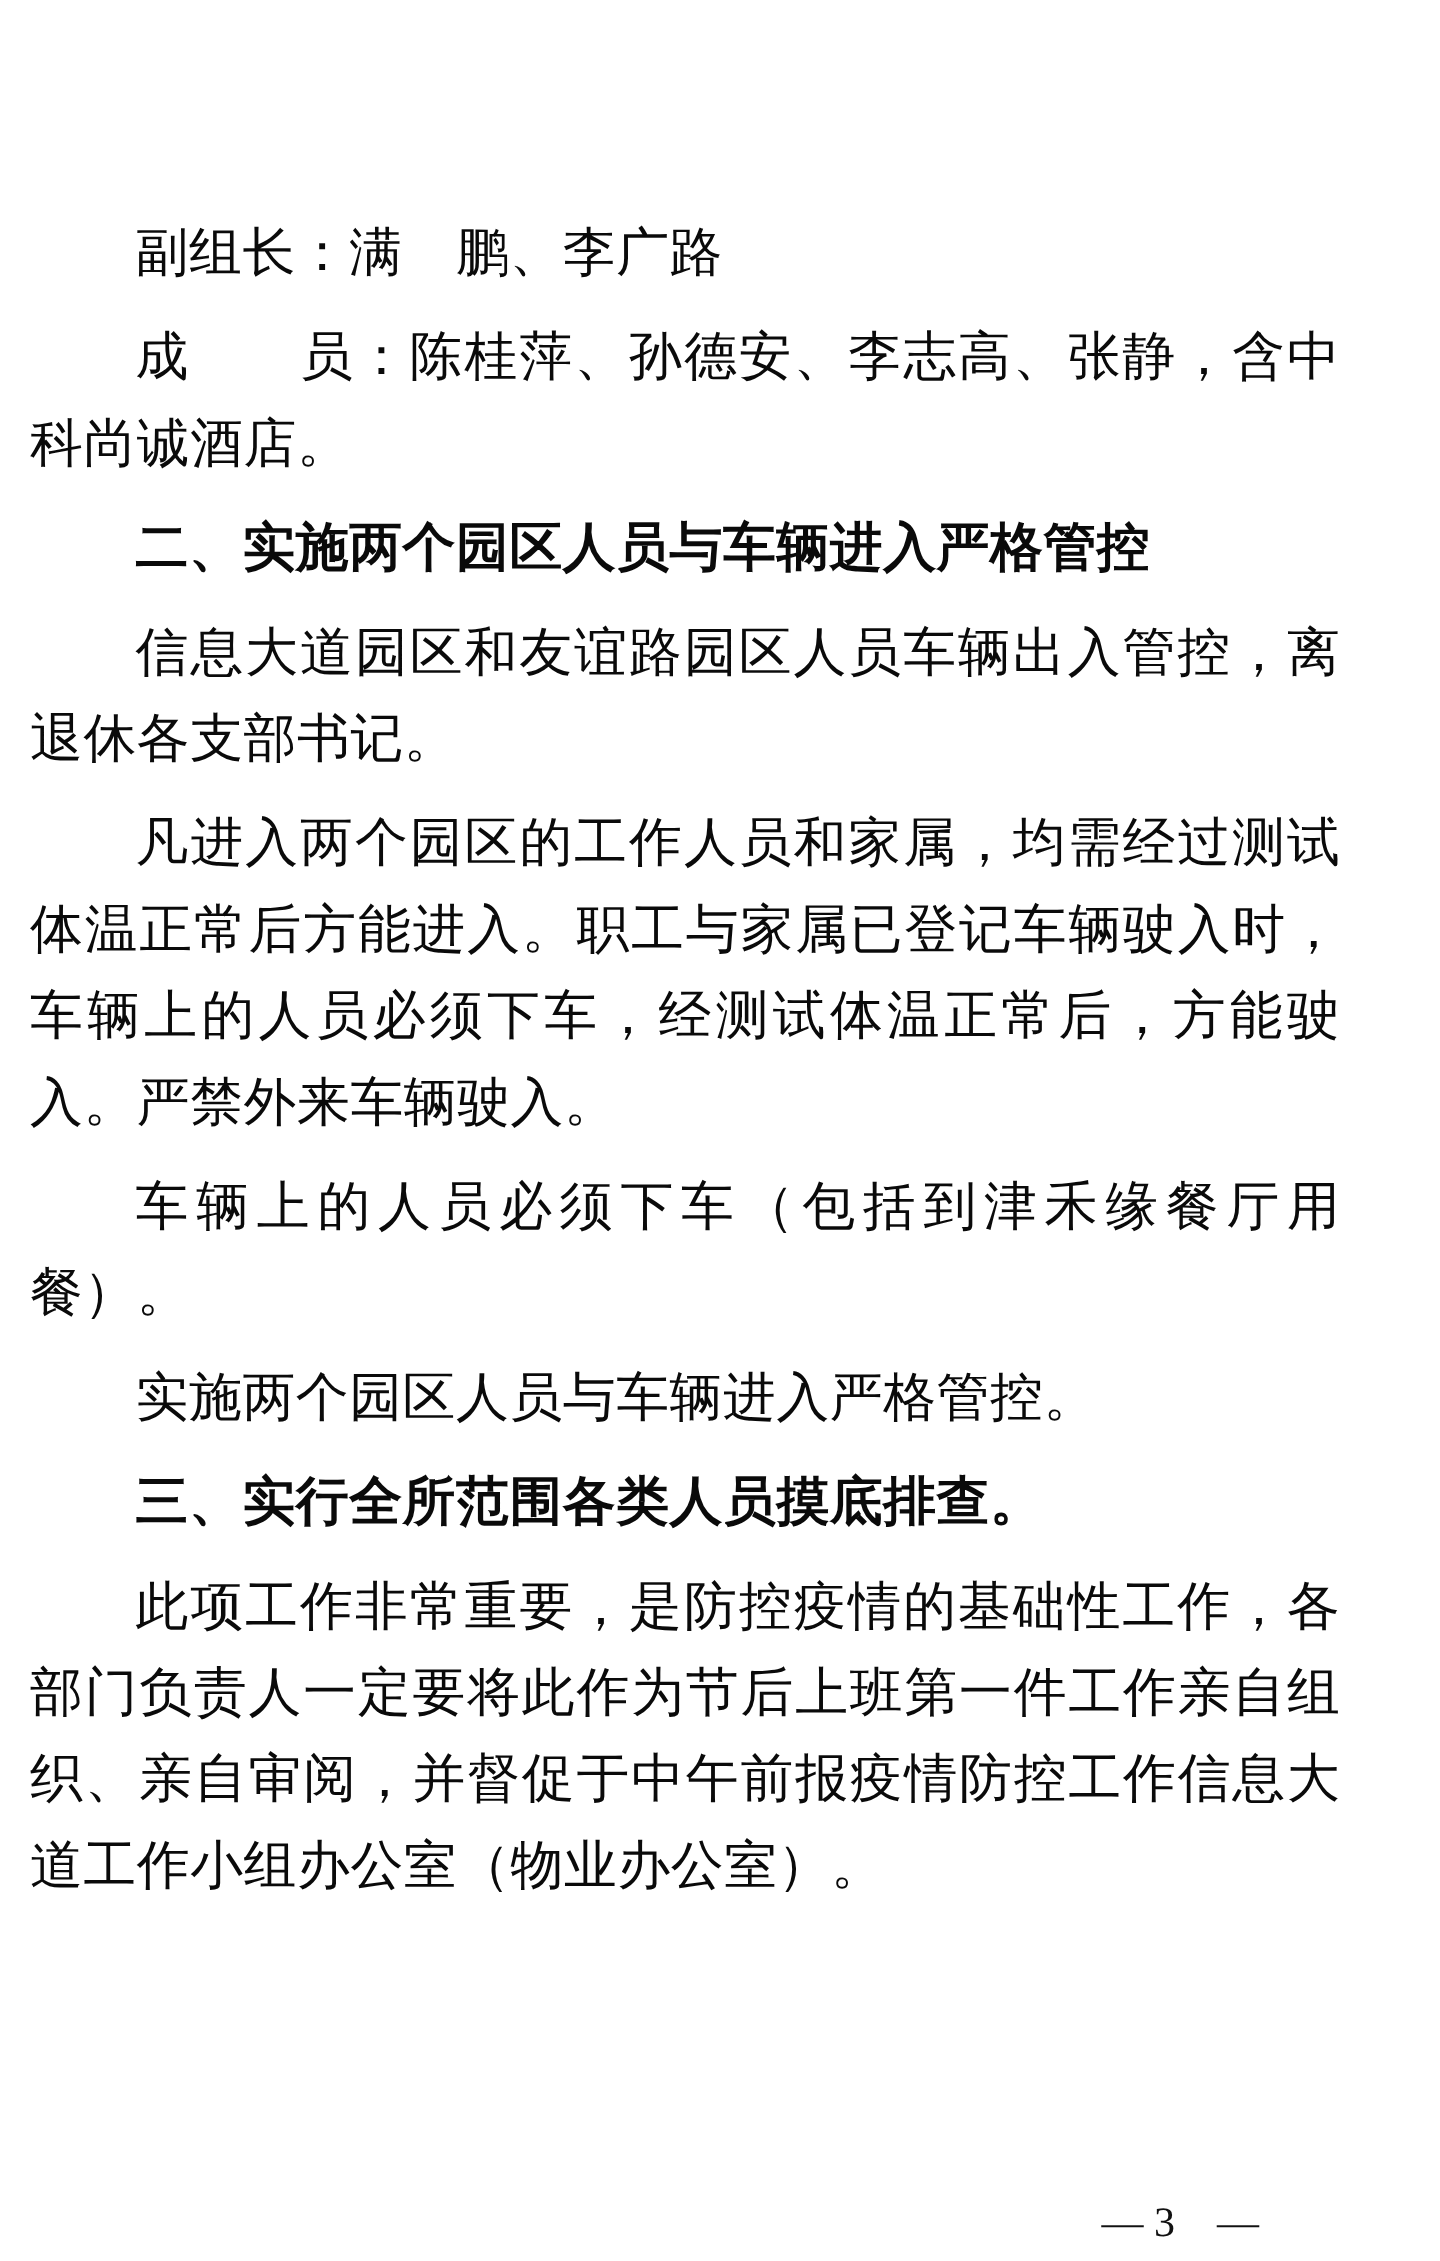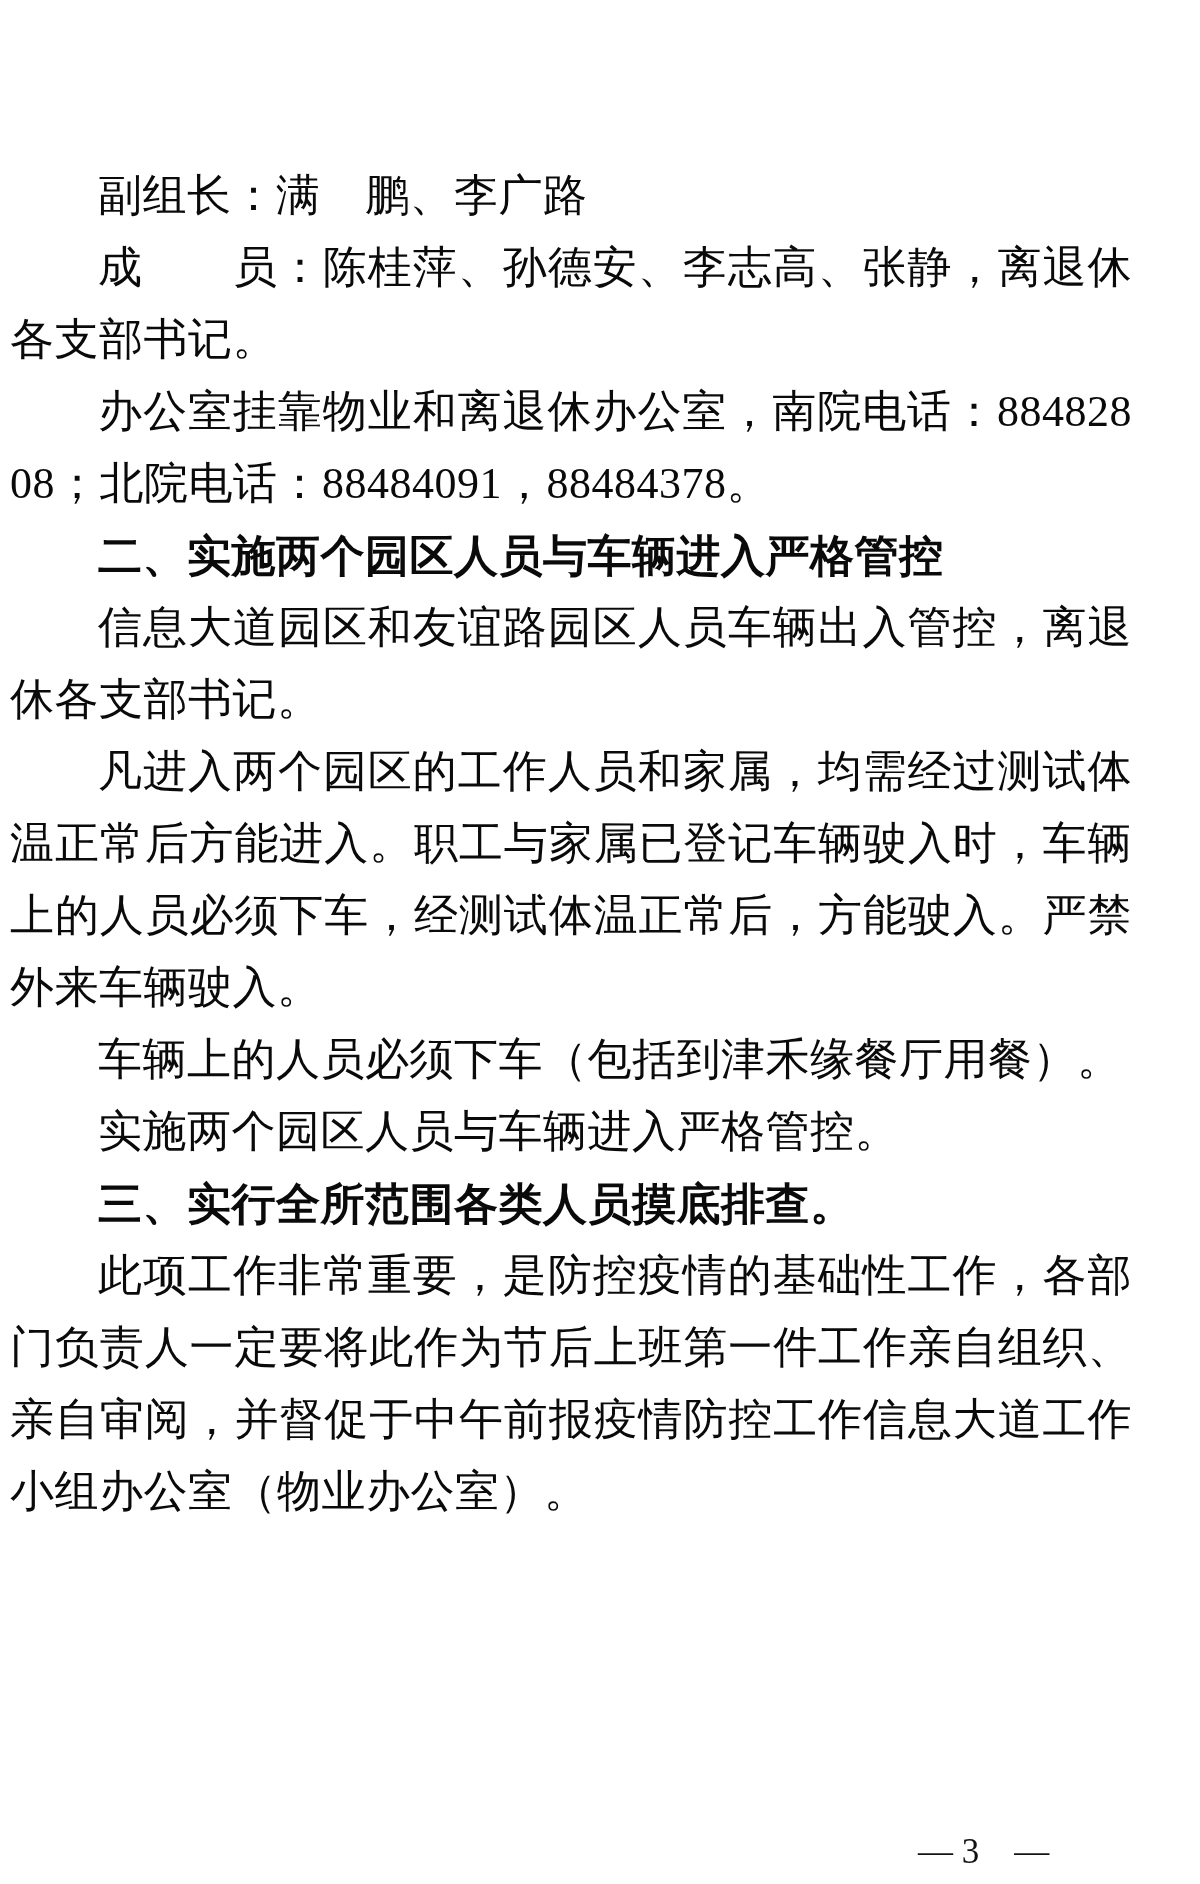--- a/index.html
+++ b/index.html
@@ -22,21 +22,21 @@
     left: 10px;
     width: 1122px;
     font-size: 44px;
     line-height: 72px;
     letter-spacing: 0.5px;
     text-align: justify;
     text-justify: inter-character;
     word-break: break-all;
   }
   .content p {
-    margin: 0;
+    margin: 15px;
     padding: 0;
     text-indent: 2em;
   }
   .heading {
     font-weight: bold;
     font-family: "Liberation Sans", "DejaVu Sans", sans-serif;
   }
   .bold-inline {
     font-weight: bold;
     font-family: "Liberation Sans", "DejaVu Sans", sans-serif;
@@ -52,23 +52,22 @@
   }
 </style>
 </head>
 <body>
 
 <div class="page">
   <div class="content">
 
     <p>副组长：满　鹏、李广路</p>
 
-    <p>成　　员：陈桂萍、孙德安、李志高、张静，离退休各支部书记。</p>
+    <p>成　　员：陈桂萍、孙德安、李志高、张静，含中科尚诚酒店。</p>
 
-    <p>办公室挂靠物业和离退休办公室，南院电话：88482808；北院电话：88484091，88484378。</p>
 
     <p class="heading">二、实施两个园区人员与车辆进入严格管控</p>
 
     <p>信息大道园区和友谊路园区人员车辆出入管控，离退休各支部书记。</p>
 
     <p>凡进入两个园区的工作人员和家属，均需经过测试体温正常后方能进入。职工与家属已登记车辆驶入时，车辆上的人员必须下车，经测试体温正常后，方能驶入。严禁外来车辆驶入。</p>
 
     <p>车辆上的人员必须下车（包括到津禾缘餐厅用餐）。</p>
 
     <p>实施两个园区人员与车辆进入严格管控。</p>

